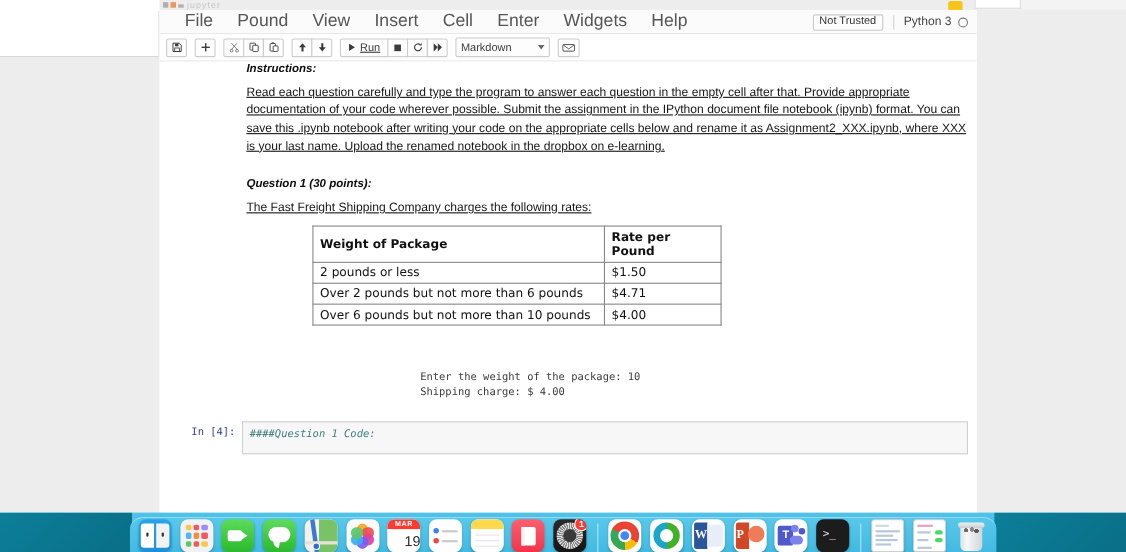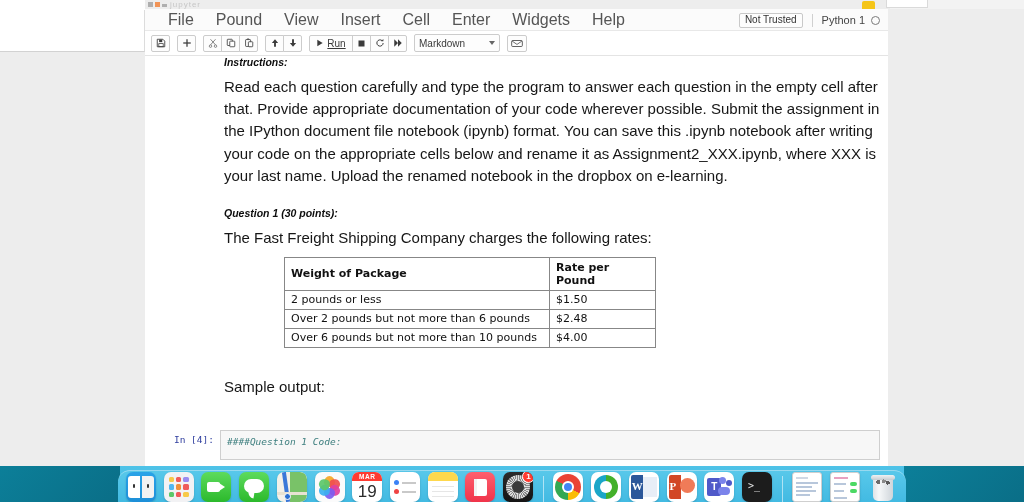--- a/index.html
+++ b/index.html
@@ -181,23 +181,24 @@
   .nb-inner { position: relative; padding: 0 0 0 0; }
 
   .cell { position: relative; }
 
   .md-cell {
     padding-left: 79px;
     padding-right: 8px;
   }
 
   .md-cell p, .md-cell h4 {
-    font-size: 15px;
+    font-size: 11px;
     line-height: 1.48;
     color: #161616;
+    text-decoration: underline;
   }
   .md-cell .hdr {
     font-weight: bold;
     font-style: italic;
     font-size: 10.5px;
     color: #0d0d0d;
   }
   .spacer-8 { height: 8px; }
   .spacer-12 { height: 12px; }
   .spacer-16 { height: 16px; }
@@ -381,21 +382,21 @@
   }
 
   .ic-calendar { background:#fff; }
   .ic-calendar .cal-top {
     position:absolute; left:0; right:0; top:0; height:9px; background:#ff3b30;
     color:#fff; font-size:6.5px; font-weight:bold; text-align:center; line-height:9px;
     letter-spacing:.5px;
   }
   .ic-calendar .cal-day {
     position:absolute; left:0; right:0; top:9px; bottom:0;
-    color:#2b2b2b; font-size:17px; font-weight:300; text-align:center; line-height:21px;
+    color:#2b2b2b; font-size:13px; font-weight:300; text-align:right; line-height:21px;
   }
 
   .ic-reminders { background:#fff; }
   .ic-reminders .rrow { position:absolute; left:5px; right:4px; height:1.5px; background:#c9c9c9; }
   .ic-reminders .rdot { position:absolute; left:4px; width:5px; height:5px; border-radius:50%; }
 
   .ic-notes { background:#fff; }
   .ic-notes::before { content:''; position:absolute; left:0; right:0; top:0; height:9px; background:#ffd84d; }
   .ic-notes .nline { position:absolute; left:4px; right:4px; height:1px; background:#e6e6e6; }
 
@@ -501,21 +502,21 @@
       <div class="menu-item">View</div>
       <div class="menu-item">Insert</div>
       <div class="menu-item">Cell</div>
       <div class="menu-item">Enter</div>
       <div class="menu-item">Widgets</div>
       <div class="menu-item">Help</div>
 
       <div class="kernel-zone">
         <div class="trust-badge">Not Trusted</div>
         <div class="kernel-sep"></div>
-        <div class="kernel-name">Python 1</div>
+        <div class="kernel-name">Python 3</div>
         <div class="kernel-circle"></div>
       </div>
     </div>
 
     <div class="nb-toolbar">
 
       <div class="tb-group">
         <div class="tb-btn solo">
           <svg width="10" height="10" viewBox="0 0 16 16" aria-hidden="true">
             <path d="M2 2h9l3 3v9H2V2z" fill="none" stroke="#3b3b3b" stroke-width="1.4"></path>
@@ -634,39 +635,40 @@
                 <th>Rate per Pound</th>
               </tr>
             </thead>
             <tbody>
               <tr>
                 <td>2 pounds or less</td>
                 <td>$1.50</td>
               </tr>
               <tr>
                 <td>Over 2 pounds but not more than 6 pounds</td>
-                <td>$2.48</td>
+                <td>$4.71</td>
               </tr>
               <tr>
                 <td>Over 6 pounds but not more than 10 pounds</td>
                 <td>$4.00</td>
               </tr>
             </tbody>
           </table>
         </div>
 
         <div class="spacer-16"></div>
 
         <div class="cell md-cell">
           <div class="spacer-12"></div>
-          <p>Sample output:</p>
         </div>
 
         <div class="spacer-12"></div>
 
+        <div class="sample-out">Enter the weight of the package: 10
+Shipping charge: $ 4.00</div>
 
         <div class="spacer-20"></div>
 
         <div class="cell code-cell">
           <div class="prompt">In [4]:</div>
           <div class="code-input">
             <div class="src">####Question 1 Code:</div>
           </div>
         </div>
 

